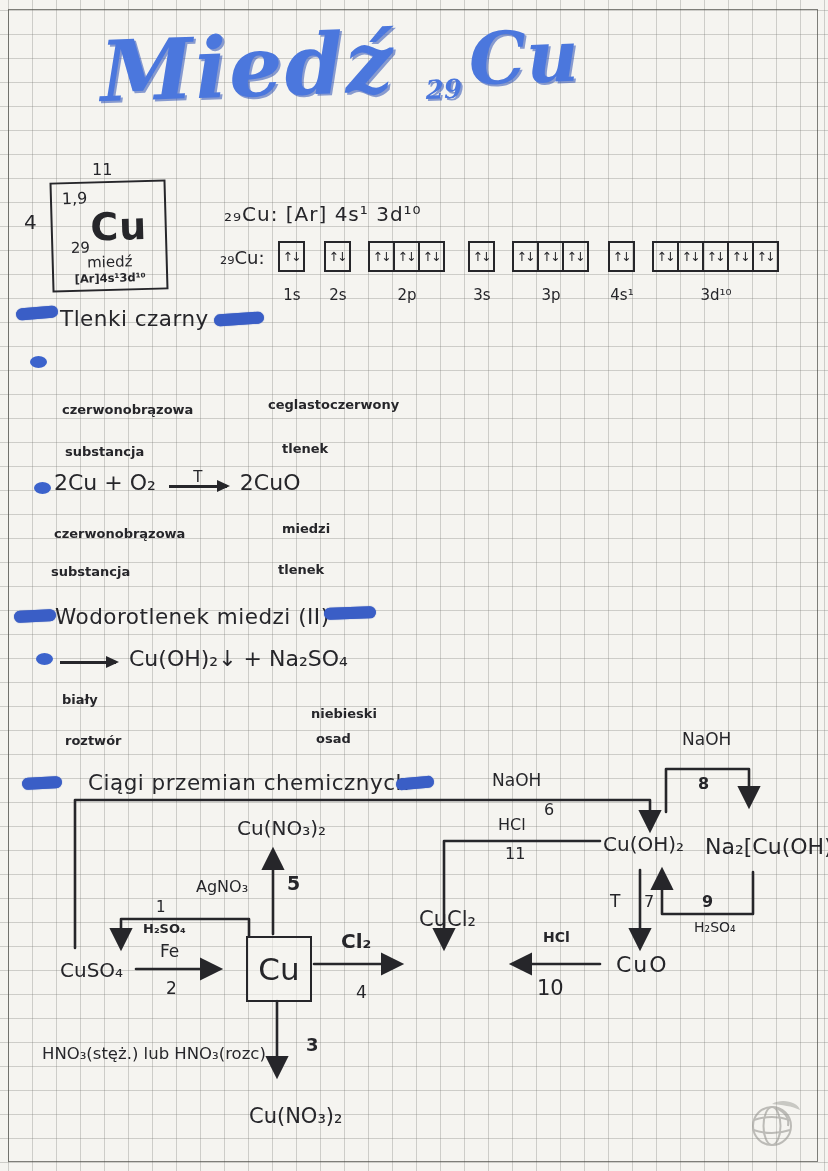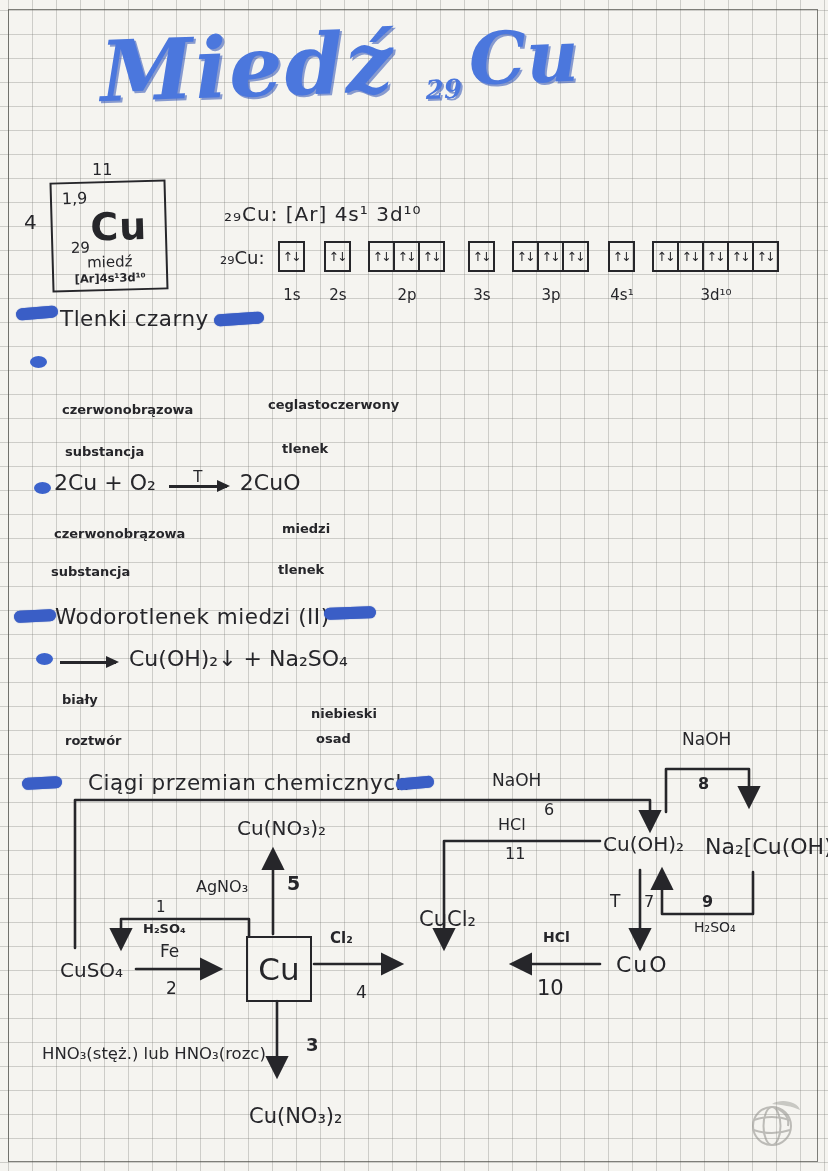--- a/index.html
+++ b/index.html
@@ -241,21 +241,21 @@
   <span class="abs dlab bold" style="left:698px;top:774px">8</span>
   <span class="abs dlab bold" style="left:702px;top:892px">9</span>
   <span class="abs dlab" style="left:694px;top:919px;font-size:14px">H₂SO₄</span>
   <span class="abs dlab" style="left:610px;top:891px;font-size:17px">T</span>
   <span class="abs dlab" style="left:644px;top:892px">7</span>
   <span class="abs dlab" style="left:196px;top:877px">AgNO₃</span>
   <span class="abs dlab" style="left:156px;top:898px;font-size:15px">1</span>
   <span class="abs dlab bold" style="left:143px;top:921px;font-size:13px">H₂SO₄</span>
   <span class="abs dlab" style="left:160px;top:941px;font-size:17px">Fe</span>
   <span class="abs dlab" style="left:166px;top:978px;font-size:17px">2</span>
-  <span class="abs dlab bold" style="left:330px;top:929px;font-size:15px">Cl₂</span>
+  <span class="abs dlab bold" style="left:341px;top:929px;font-size:20px">Cl₂</span>
   <span class="abs dlab" style="left:356px;top:982px;font-size:17px">4</span>
   <span class="abs dlab bold" style="left:543px;top:929px;font-size:14px">HCl</span>
   <span class="abs dlab" style="left:537px;top:976px;font-size:21px">10</span>
   <span class="abs dlab bold" style="left:287px;top:872px;font-size:19px">5</span>
   <span class="abs dlab bold" style="left:306px;top:1034px;font-size:18px">3</span>
 
   <svg class="globe" width="58" height="56" viewBox="0 0 58 56">
     <g stroke="#8f8e89" stroke-width="2" fill="none">
       <circle cx="26" cy="30" r="19"></circle>
       <ellipse cx="26" cy="30" rx="8.5" ry="19"></ellipse>

